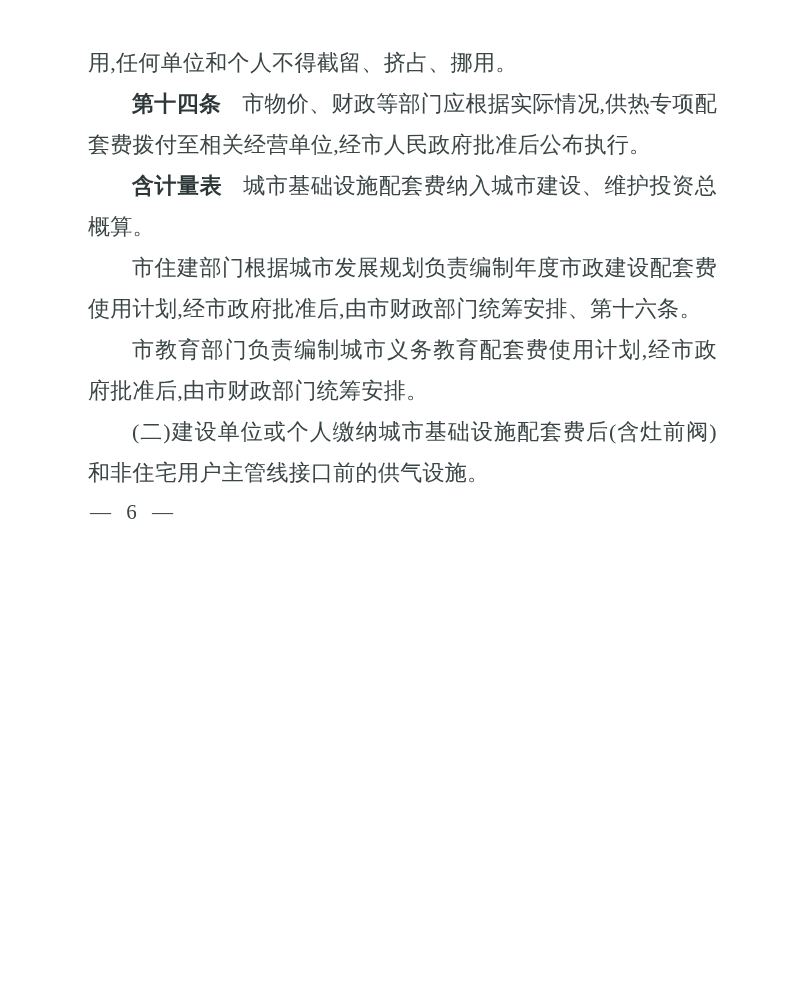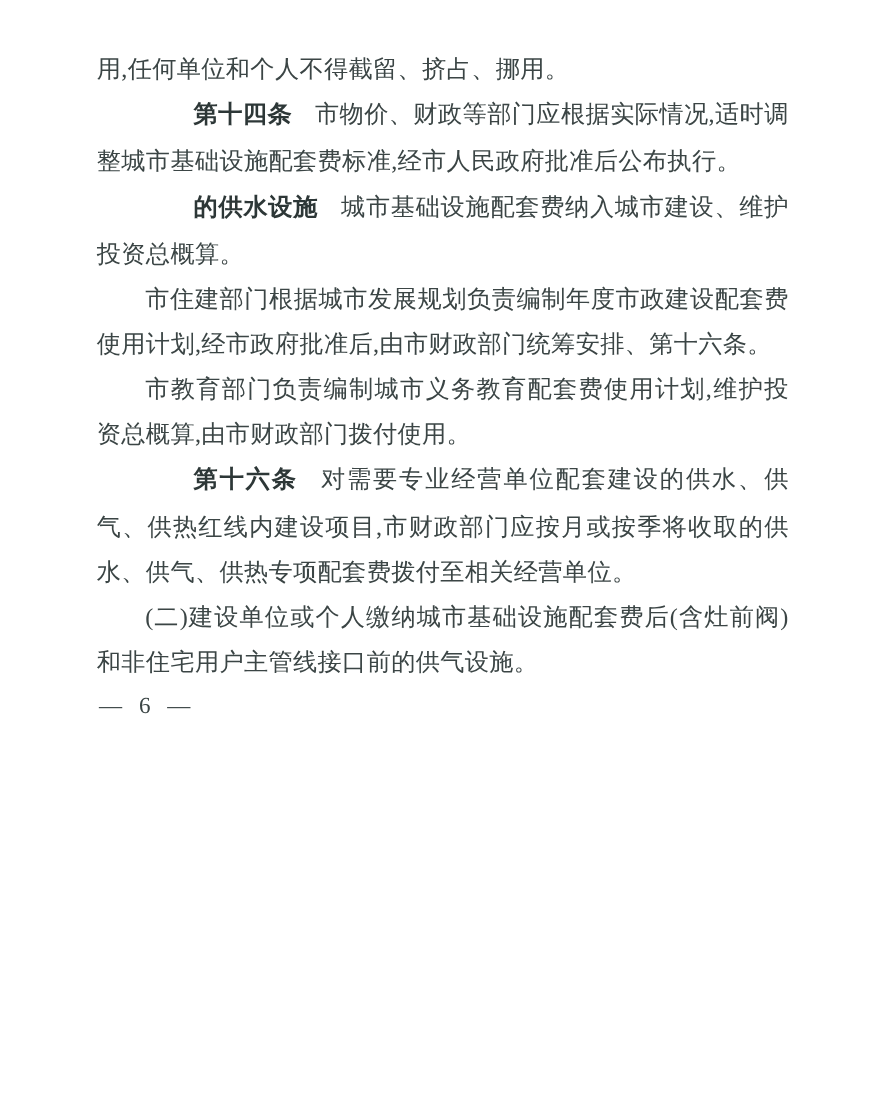--- a/index.html
+++ b/index.html
@@ -33,52 +33,50 @@
     text-indent: 2em;
     color: var(--text-color);
     letter-spacing: 0.3px;
   }
   p.para.continuation {
     text-indent: 0;
   }
   .article-head {
     font-weight: 700;
     color: var(--head-color);
-    font-family: Liberation Mono, monospace;
+    font-family: Liberation Serif, serif;
     margin-right: 0.95em;
-    margin-left: 44px;
   }
   .article-head:empty { display: none; margin: 0; }
   .footer {
     margin-top: 2px;
     font-size: 21px;
     line-height: 34px;
     letter-spacing: 5px;
     color: var(--text-color);
     padding-left: 2px;
   }
 </style>
 </head>
 <body>
 
 <div class="page">
   <div class="content">
 
     <p class="para continuation"><span class="para-text">用,任何单位和个人不得截留、挤占、挪用。</span></p>
 
-    <p class="para"><span class="article-head">第十四条</span><span class="para-text">市物价、财政等部门应根据实际情况,适时调整城市基础设施配套费标准,经市人民政府批准后公布执行。</span></p>
+    <p class="para"><span class="article-head">第十四条</span><span class="para-text">市物价、财政等部门应根据实际情况,供热专项配套费拨付至相关经营单位,经市人民政府批准后公布执行。</span></p>
 
-    <p class="para"><span class="article-head">的供水设施</span><span class="para-text">城市基础设施配套费纳入城市建设、维护投资总概算。</span></p>
+    <p class="para"><span class="article-head">含计量表</span><span class="para-text">城市基础设施配套费纳入城市建设、维护投资总概算。</span></p>
 
     <p class="para"><span class="para-text">市住建部门根据城市发展规划负责编制年度市政建设配套费使用计划,经市政府批准后,由市财政部门统筹安排、第十六条。</span></p>
 
-    <p class="para"><span class="para-text">市教育部门负责编制城市义务教育配套费使用计划,维护投资总概算,由市财政部门拨付使用。</span></p>
+    <p class="para"><span class="para-text">市教育部门负责编制城市义务教育配套费使用计划,经市政府批准后,由市财政部门统筹安排。</span></p>
 
 
-    <p class="para"><span class="article-head">第十六条</span><span class="para-text">对需要专业经营单位配套建设的供水、供气、供热红线内建设项目,市财政部门应按月或按季将收取的供水、供气、供热专项配套费拨付至相关经营单位。</span></p>
 
 
 
     <p class="para"><span class="para-text">(二)建设单位或个人缴纳城市基础设施配套费后(含灶前阀)和非住宅用户主管线接口前的供气设施。</span></p>
 
     <div class="footer">— 6 —</div>
 
   </div>
 </div>
 

